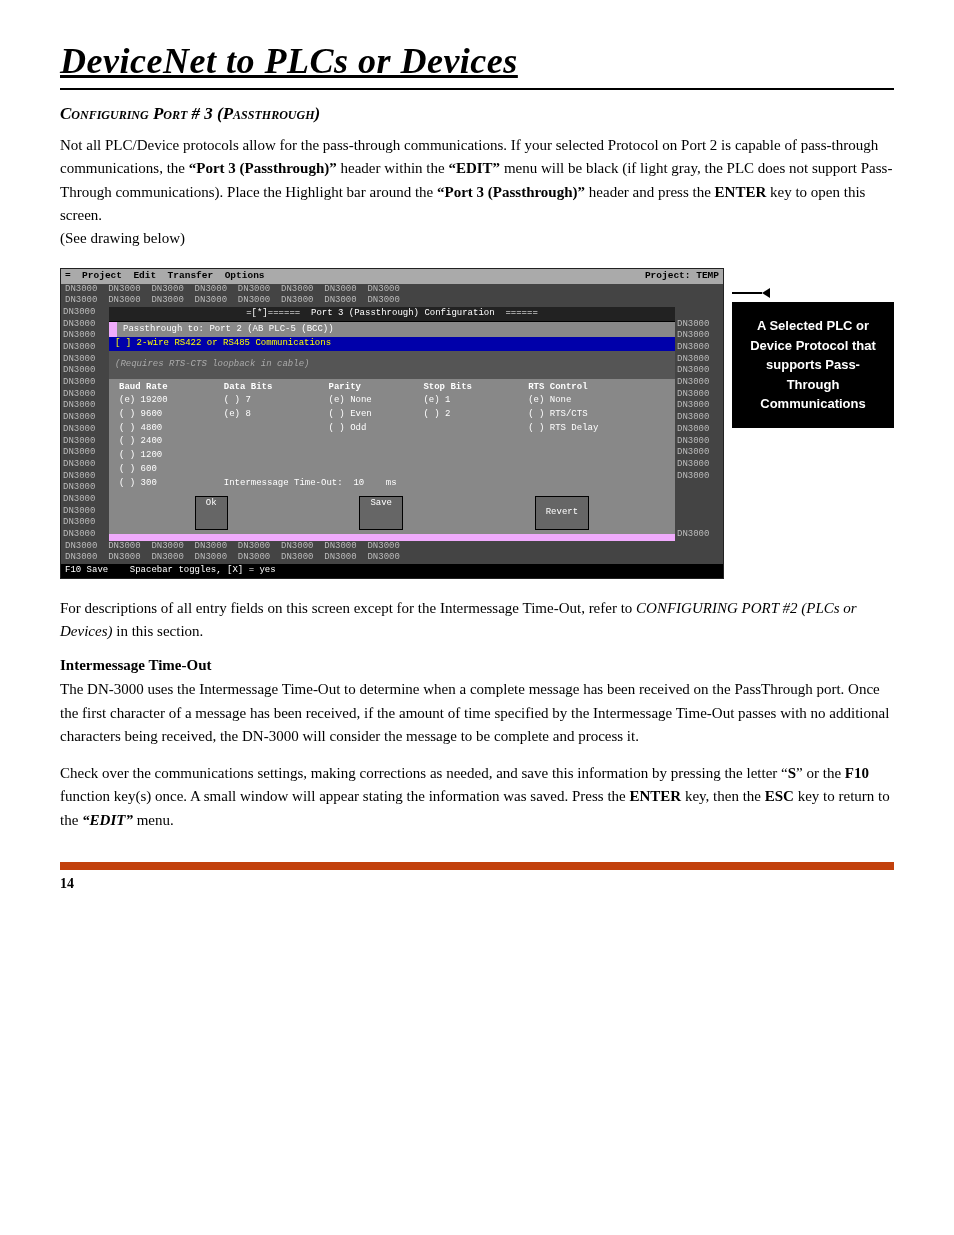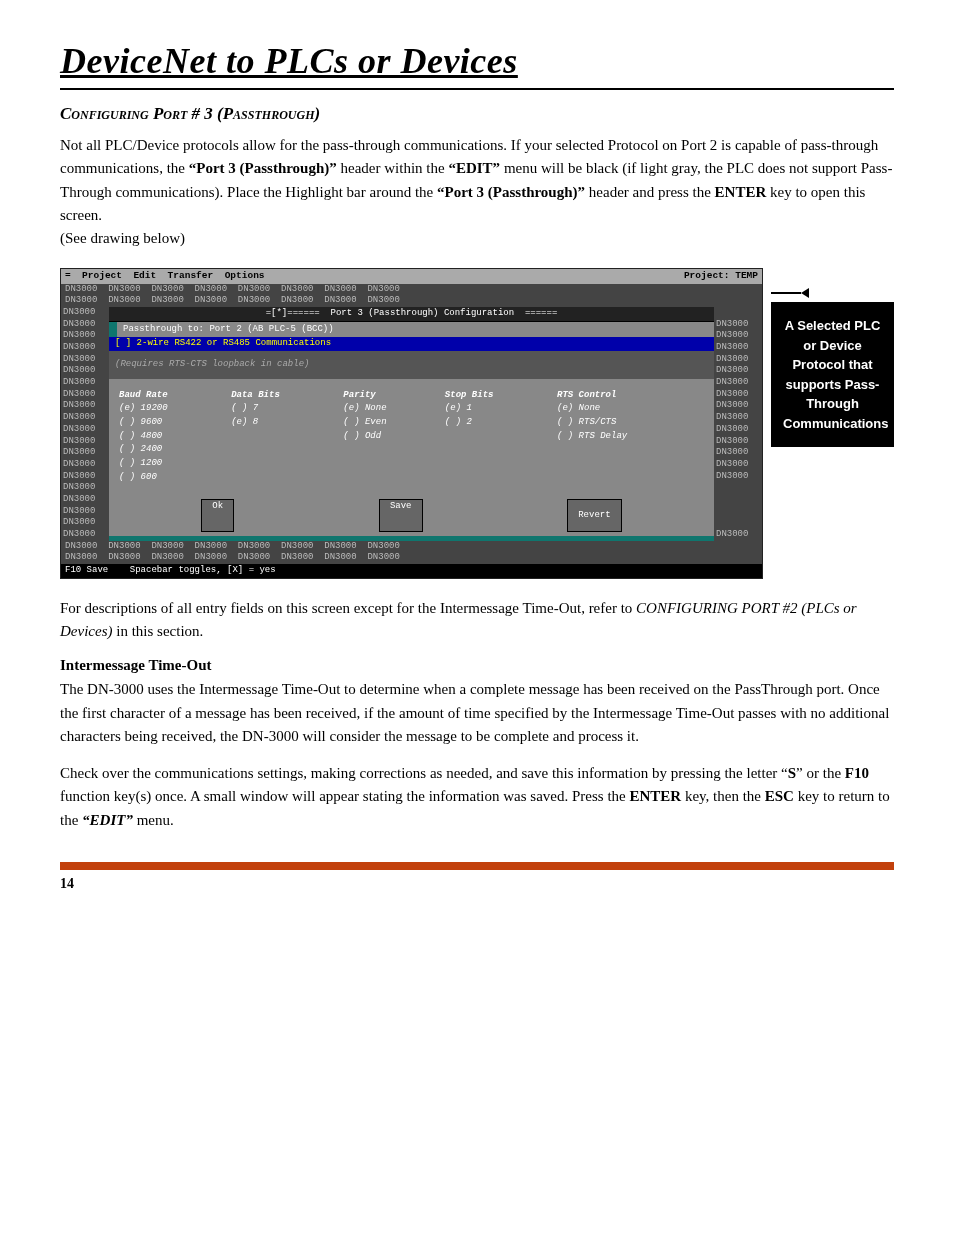--- a/index.html
+++ b/index.html
@@ -151,39 +151,39 @@
           <div>DN3000</div>
           <div>DN3000</div>
           <div>DN3000</div>
           <div>DN3000</div>
           <div>DN3000</div>
           <div>DN3000</div>
           <div>DN3000</div>
           <div>DN3000</div>
         </div>
 
-        <div style="flex:1;background:#0f766e;">
+        <div style="flex:1;background:#f0abfc;">
 
           <div style="background:#222;color:#fff;padding:1px 4px;font-size:9px;border-bottom:1px solid #000;text-align:center;">
             =[*]======&nbsp; Port 3 (Passthrough) Configuration &nbsp;======
           </div>
 
           <div style="background:#888;color:#fff;padding:2px 6px;font-size:9px;margin-left:8px;">
             Passthrough to: Port 2 (AB PLC-5 (BCC))
           </div>
 
           <div style="background:#00a;color:#ff0;padding:1px 6px;font-size:9px;">
             [ ] 2-wire RS422 or RS485 Communications
           </div>
 
           <div style="background:#555;color:#aaa;padding:8px 6px;font-size:9px;font-style:italic;">
             (Requires RTS-CTS loopback in cable)
           </div>
 
-          <div style="background:#888;color:#fff;padding:10px 6px;font-size:9px;font-style:italic;">
+          <div style="background:#888;color:#fff;padding:2px 6px;font-size:9px;">
             <table style="width:100%;border-collapse:collapse;font-size:9px;font-family:'Courier New',monospace;">
               <tbody>
                   <tr>
                 <td style="font-weight:bold;padding:1px 4px;">Baud Rate</td>
                 <td style="font-weight:bold;padding:1px 4px;">Data Bits</td>
                 <td style="font-weight:bold;padding:1px 4px;">Parity</td>
                 <td style="font-weight:bold;padding:1px 4px;">Stop Bits</td>
                 <td style="font-weight:bold;padding:1px 4px;">RTS Control</td>
               </tr>
               <tr>
@@ -221,20 +221,24 @@
                     <td></td>
                     <td></td>
               </tr>
               <tr>
                 <td style="padding:1px 4px;">( ) 600</td>
                 <td></td>
                     <td></td>
                     <td></td>
                     <td></td>
               </tr>
+              <tr>
+                <td style="padding:1px 4px;">( ) 300</td>
+                <td colspan="4" style="padding:1px 4px;">Intermessage Time-Out: &nbsp;10&nbsp;&nbsp;&nbsp; ms</td>
+              </tr>
             </tbody>
               </table>
           </div>
 
           <div style="display:flex;justify-content:space-around;padding:4px 20px;background:#888;">
             <span style="background:#666;color:#fff;border:1px solid #000;padding:1px 10px;font-family:'Courier New',monospace;font-size:9px;">Ok</span>
             <span style="background:#666;color:#fff;border:1px solid #000;padding:1px 10px;font-family:'Courier New',monospace;font-size:9px;">Save</span>
             <span style="background:#666;color:#fff;border:1px solid #000;padding:10px 10px;font-family:'Courier New',monospace;font-size:9px;">Revert</span>
           </div>
 
@@ -276,21 +280,21 @@
       </div>
     </div>
   </div>
 
   <div style="display:flex;flex-direction:column;align-items:flex-start;margin-left:8px;margin-top:20px;">
 
     <div style="display:flex;align-items:center;margin-bottom:4px;">
       <div style="width:30px;height:2px;background:#000;"></div>
       <div style="width:0;height:0;border-top:5px solid transparent;border-bottom:5px solid transparent;border-right:8px solid #000;"></div>
     </div>
-    <div style="background:#000;color:#fff;font-family:Arial,sans-serif;font-size:13px;font-weight:bold;text-align:center;padding:14px 12px;width:123px;line-height:1.5;">
+    <div style="background:#000;color:#fff;font-family:Arial,sans-serif;font-size:13px;font-weight:bold;text-align:center;padding:14px 12px;width:162px;line-height:1.5;">
       <span>A Selected PLC or Device Protocol that supports Pass-Through Communications</span>
     </div>
   </div>
 </div>
 
 <div class="body-text">
   <span>For descriptions of all entry fields on this screen except for the Intermessage Time-Out, refer to </span><i>CONFIGURING PORT #2 (PLCs or Devices)</i><span> in this section.</span>
 </div>
 
 <div class="sub-heading">Intermessage Time-Out</div>

